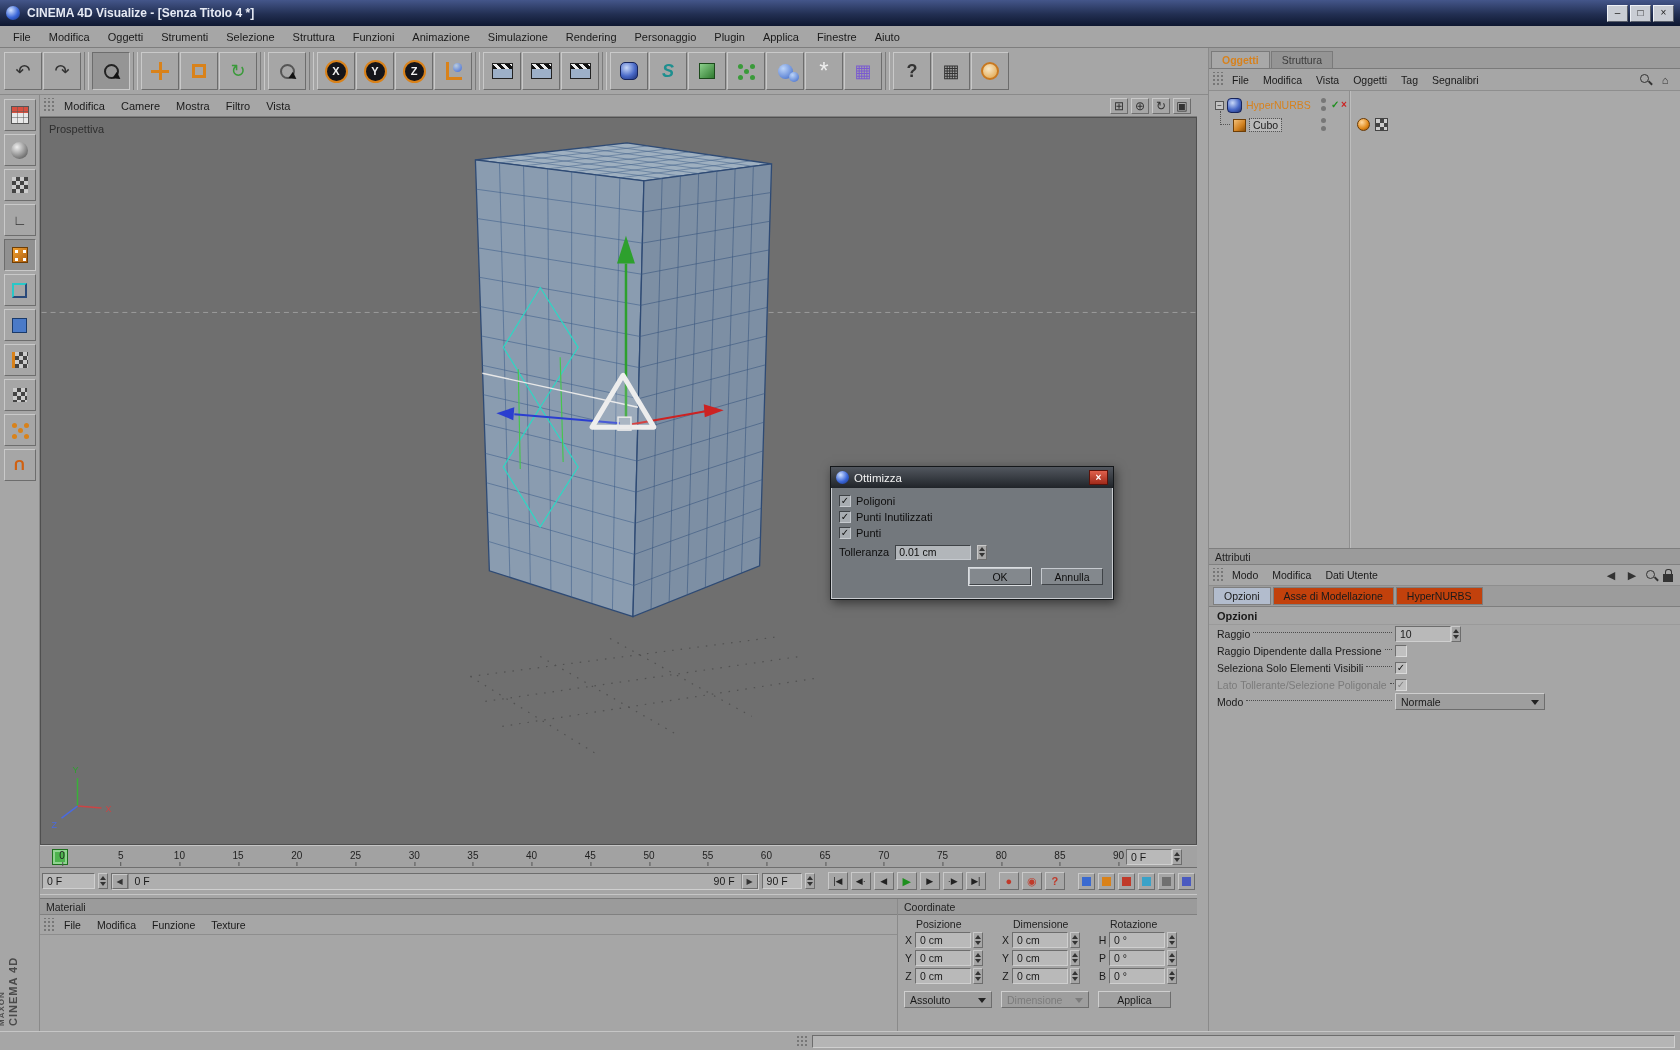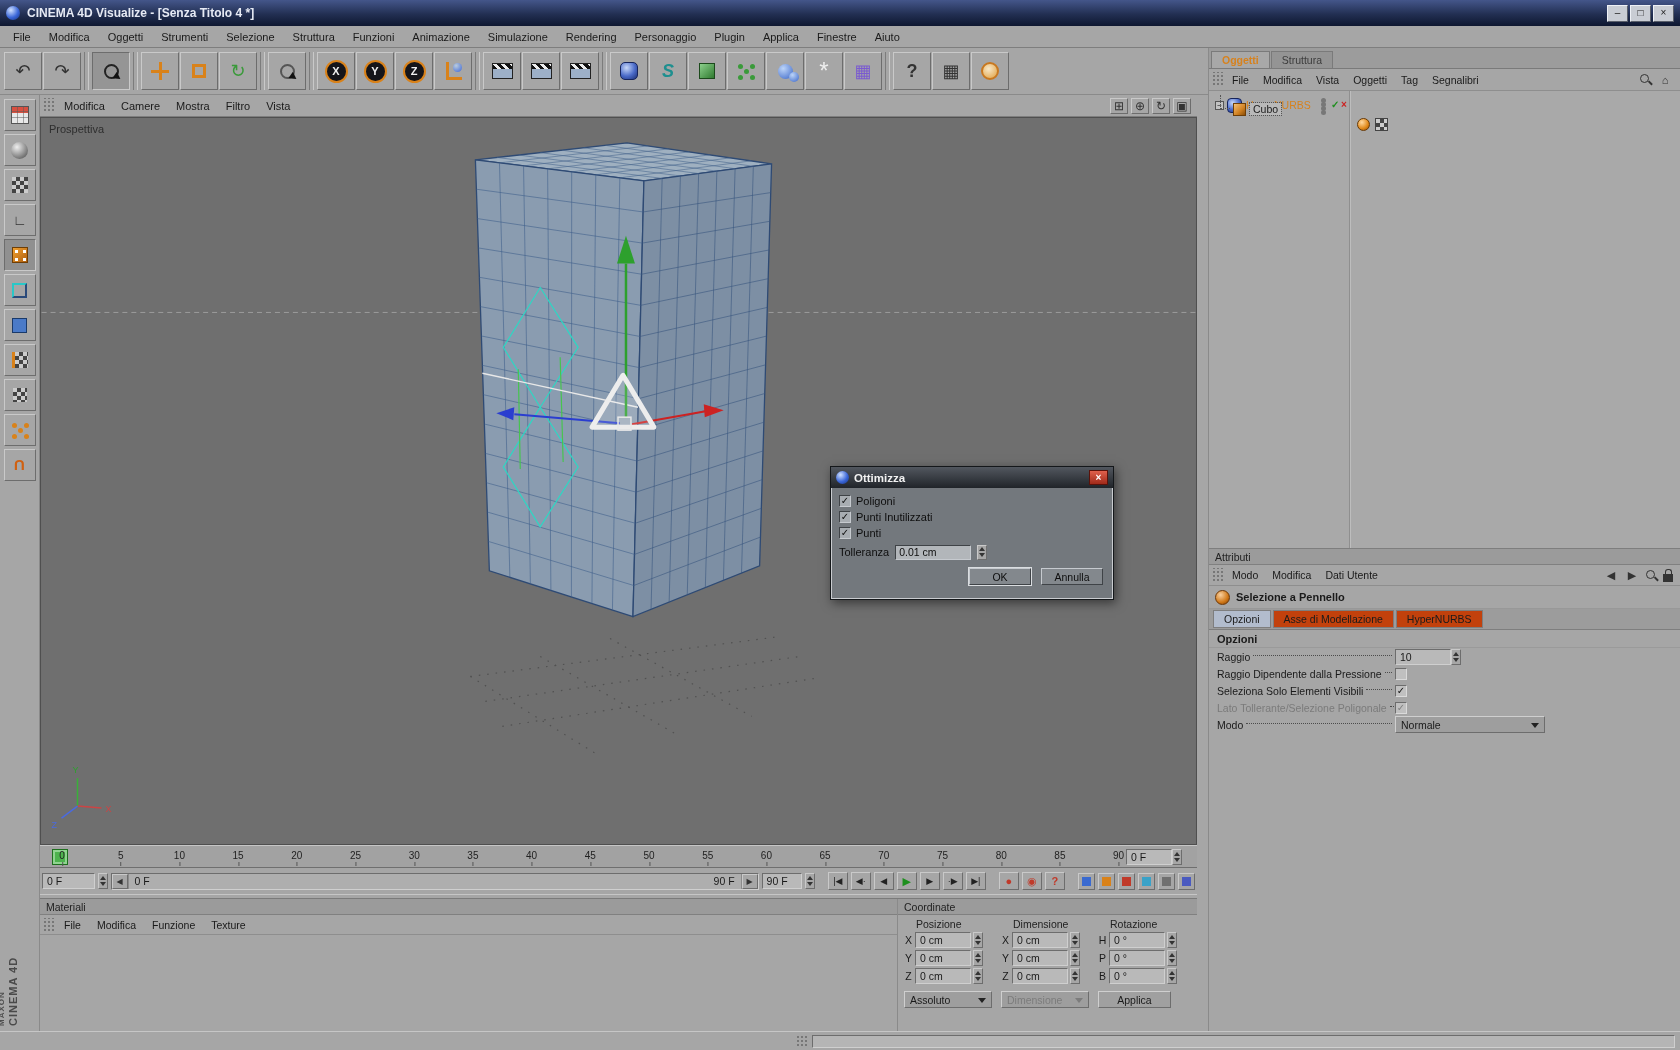--- a/index.html
+++ b/index.html
@@ -161,21 +161,21 @@
 .mag{position:relative;width:13px;height:13px;display:inline-block}
 .mag::before{content:'';position:absolute;left:1px;top:1px;width:7px;height:7px;border:1.5px solid #333;border-radius:50%}
 .mag::after{content:'';position:absolute;left:9px;top:9px;width:5px;height:1.5px;background:#333;transform:rotate(45deg)}
 .lockic{width:10px;height:8px;background:#333;position:relative;display:inline-block;margin-top:5px}
 .lockic::before{content:'';position:absolute;left:1.5px;top:-5px;width:5px;height:5px;border:1.5px solid #333;border-bottom:none;border-radius:3px 3px 0 0}
 
 
 .dialog{position:absolute;left:830px;top:466px;width:284px;height:134px;background:#73787d;border:1px solid #14171a;box-shadow:2px 3px 10px rgba(0,0,0,.5),inset 0 0 0 1px #c9ccd0;z-index:50}
 .dlg-title{height:21px;background:linear-gradient(180deg,#52575f,#202429);display:flex;align-items:center;padding:0 5px;gap:5px}
 .dlg-ico{width:13px;height:13px;border-radius:50%;background:radial-gradient(circle at 35% 30%,#cfe0ff,#3a66d8 55%,#15307a);flex:none}
-.dlg-t{color:#f2f2f2;font-weight:bold;font-size:11.5px}
+.dlg-t{color:#f2f2f2;font-weight:normal;font-size:11.5px}
 .dlg-close{margin-left:auto;width:19px;height:15px;background:linear-gradient(#e0604c,#a02a1a);border:1px solid #5a120a;color:#fff;font-size:10px;font-weight:bold;display:flex;align-items:center;justify-content:center}
 .dlg-body{padding:5px 8px 0 8px;color:#0e0e0e}
 .dcb-row{display:flex;align-items:center;gap:5px;height:16px}
 .dcb{width:12px;height:12px;background:#a8adb2;border:1px solid;border-color:#3f4347 #c6cacf #c6cacf #3f4347;display:flex;align-items:center;justify-content:center;font-size:10px;line-height:1}
 .dtol{display:flex;align-items:center;gap:6px;height:20px;margin-top:1px}
 .dfld{width:76px;height:15px;background:#b2b6ba;border:1px solid;border-color:#3f4347 #c6cacf #c6cacf #3f4347;font-size:10.5px;display:flex;align-items:center;padding:0 3px}
 .dbtns{display:flex;justify-content:flex-end;gap:10px;margin-top:6px;padding-right:2px}
 .dbtn{width:62px;height:17px;background:#83888d;border:1px solid;border-color:#c6cacf #3f4347 #3f4347 #c6cacf;display:flex;align-items:center;justify-content:center;font-size:10.5px}
 .dbtn.default{outline:1px solid #dadde0}
 
@@ -623,21 +623,21 @@
     <div class="om-tree">
       <span class="om-div"></span>
       <div class="om-row" style="top:4px">
         <span class="exp">−</span>
         <span class="hnico"></span>
         <span class="hnlabel">HyperNURBS</span>
         <span class="vdots"></span>
         <span class="omck">✓</span>
         <span class="omx">×</span>
       </div>
-      <div class="om-row" style="top:8px">
+      <div class="om-row" style="top:24px">
         <span class="conn"></span>
         <span class="cubico"></span>
         <span class="cublabel">Cubo</span>
         <span class="vdots"></span>
       </div>
       <span class="tagphong"></span>
       <span class="tagsel checker"></span>
     </div>
 
     <div class="phead">
@@ -650,24 +650,20 @@
           <span class="mi">Modifica</span>
           <span class="mi">Dati Utente</span>
         </span>
       <span class="micons">
         <span class="mic">◀</span>
         <span class="mic">▶</span>
         <span class="mag"></span>
         <span class="lockic"></span>
       </span>
     </div>
-    <div class="tool-title">
-      <span class="tool-ico"></span>
-      <span class="tool-name">Selezione a Pennello</span>
-    </div>
     <div class="attr-tabs">
       <span class="atab active">Opzioni</span>
       <span class="atab">Asse di Modellazione</span>
       <span class="atab">HyperNURBS</span>
     </div>
     <div class="asec">
         <span>Opzioni</span>
       </div>
 
     <div class="arow">

